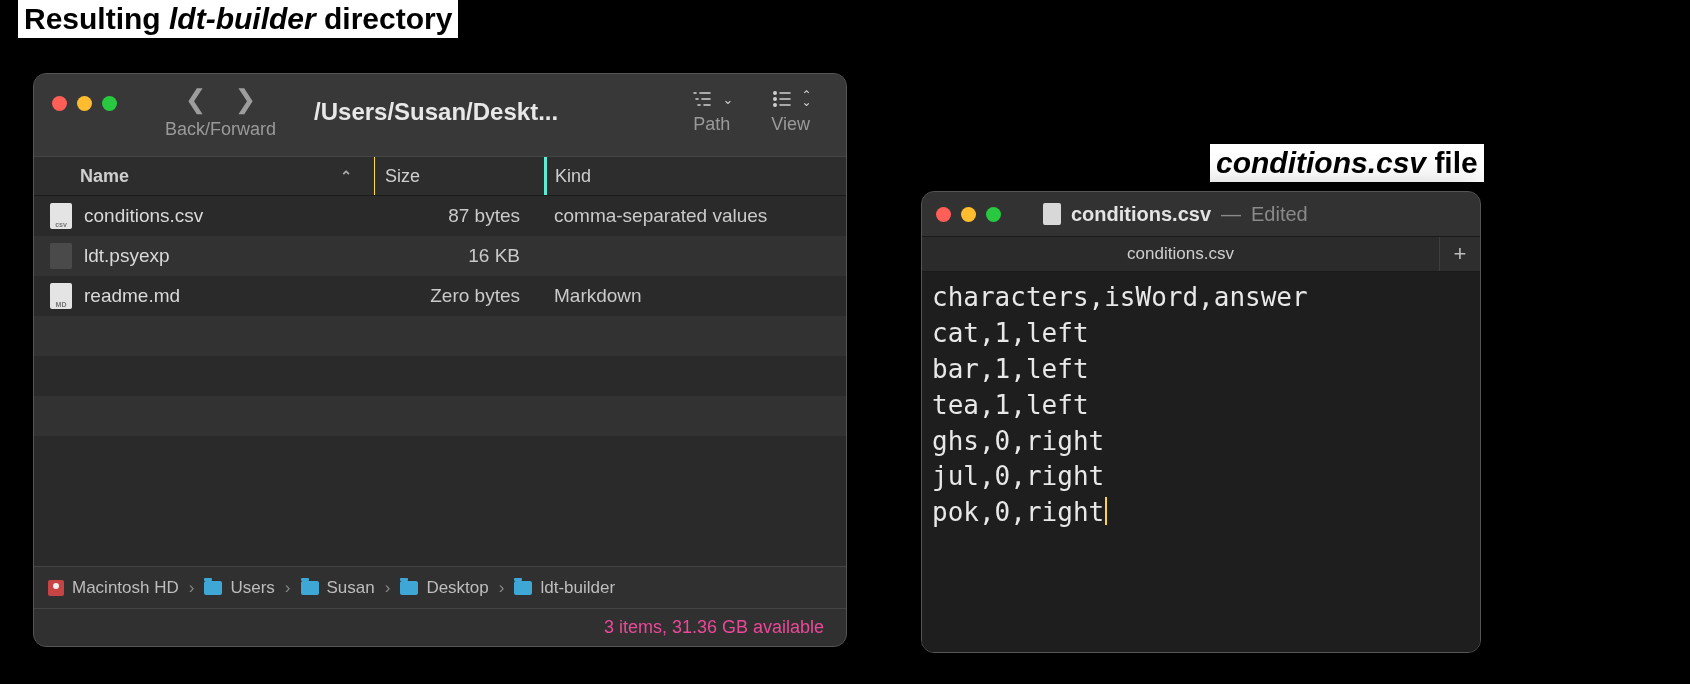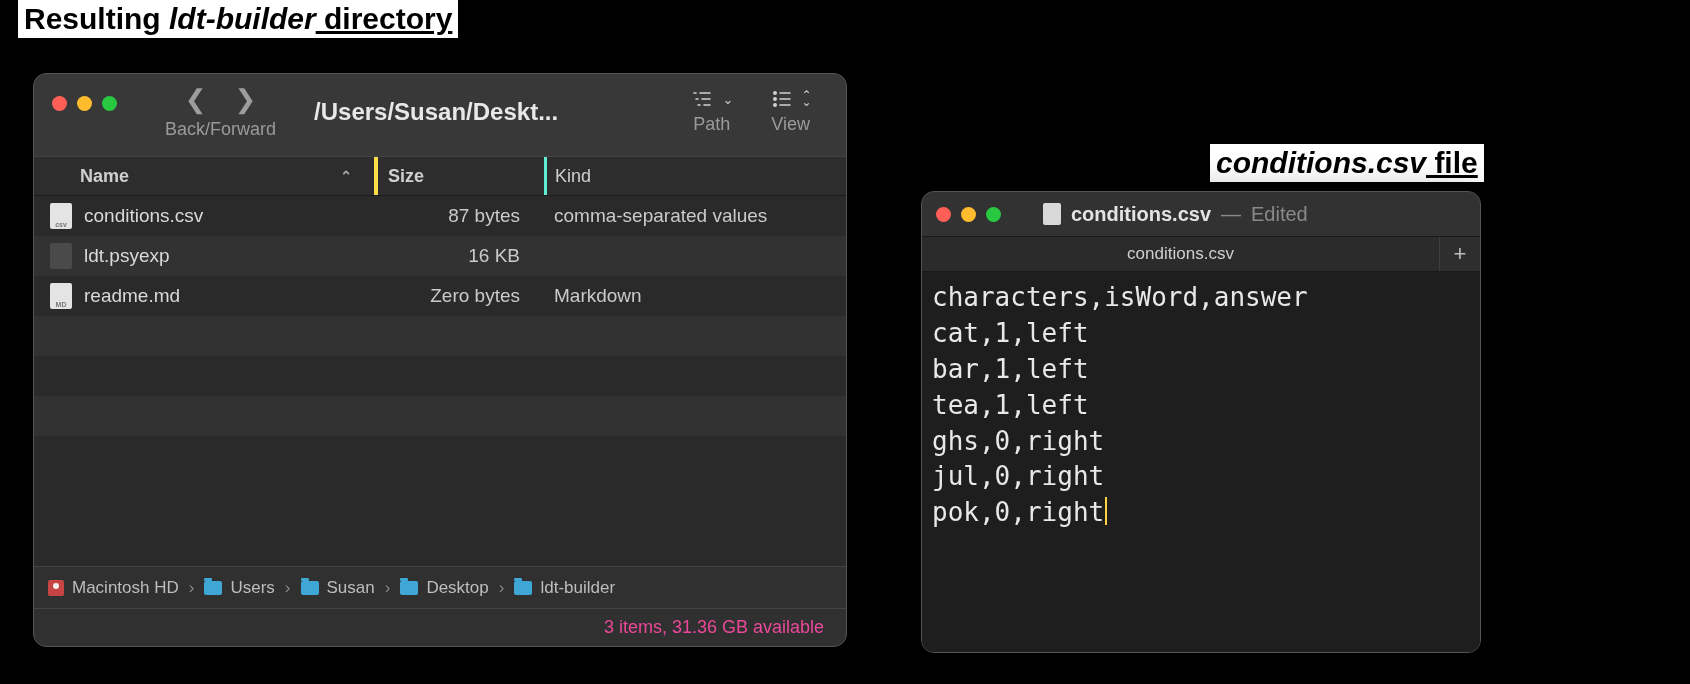--- a/index.html
+++ b/index.html
@@ -15,21 +15,21 @@
     .caption {
       position: absolute;
       background: #fff;
       color: #000;
       font-weight: 700;
       font-size: 30px;
       padding: 2px 6px;
       white-space: nowrap;
     }
     .caption em { font-style: italic; font-weight: 700; }
-    .caption .plain { font-style: normal; text-decoration: underline; }
+    .caption .plain { font-style: normal; }
 
     
     .finder {
       position: absolute;
       left: 34px;
       top: 74px;
       width: 812px;
       height: 572px;
       background: #2a2a2a;
       border-radius: 12px;
@@ -99,21 +99,21 @@
       align-items: center;
       height: 40px;
       background: #2d2d2d;
       border-top: 1px solid #444;
       border-bottom: 1px solid #1b1b1b;
       font-size: 18px;
       color: #cfcfcf;
     }
     .col-name { width: 340px; padding-left: 46px; font-weight: 600; display:flex; align-items:center; position:relative; }
     .col-name .sortchev { position:absolute; right: 22px; color:#aaa; font-size:14px; }
-    .col-size { width: 170px; padding-left: 10px; border-left: 4px solid #fde047; height:100%; display:flex; align-items:center;font-weight:bold; }
+    .col-size { width: 170px; padding-left: 10px; border-left: 1px solid #fde047; height:100%; display:flex; align-items:center; }
     .col-kind { flex:1; padding-left: 8px; border-left: 3px solid #5eead4; height:100%; display:flex; align-items:center; }
 
     .rows { flex:1; }
     .row { display:flex; align-items:center; height: 40px; font-size: 19px; color: #d9d9d9; }
     .row:nth-child(odd){ background:#2a2a2a; }
     .row:nth-child(even){ background:#323232; }
     .row .rname { width: 340px; display:flex; align-items:center; gap: 12px; padding-left: 16px; }
     .row .rsize { width: 170px; text-align: right; padding-right: 24px; color:#cacaca; }
     .row .rkind { flex:1; padding-left: 10px; color:#cacaca; }
     .ficon {

